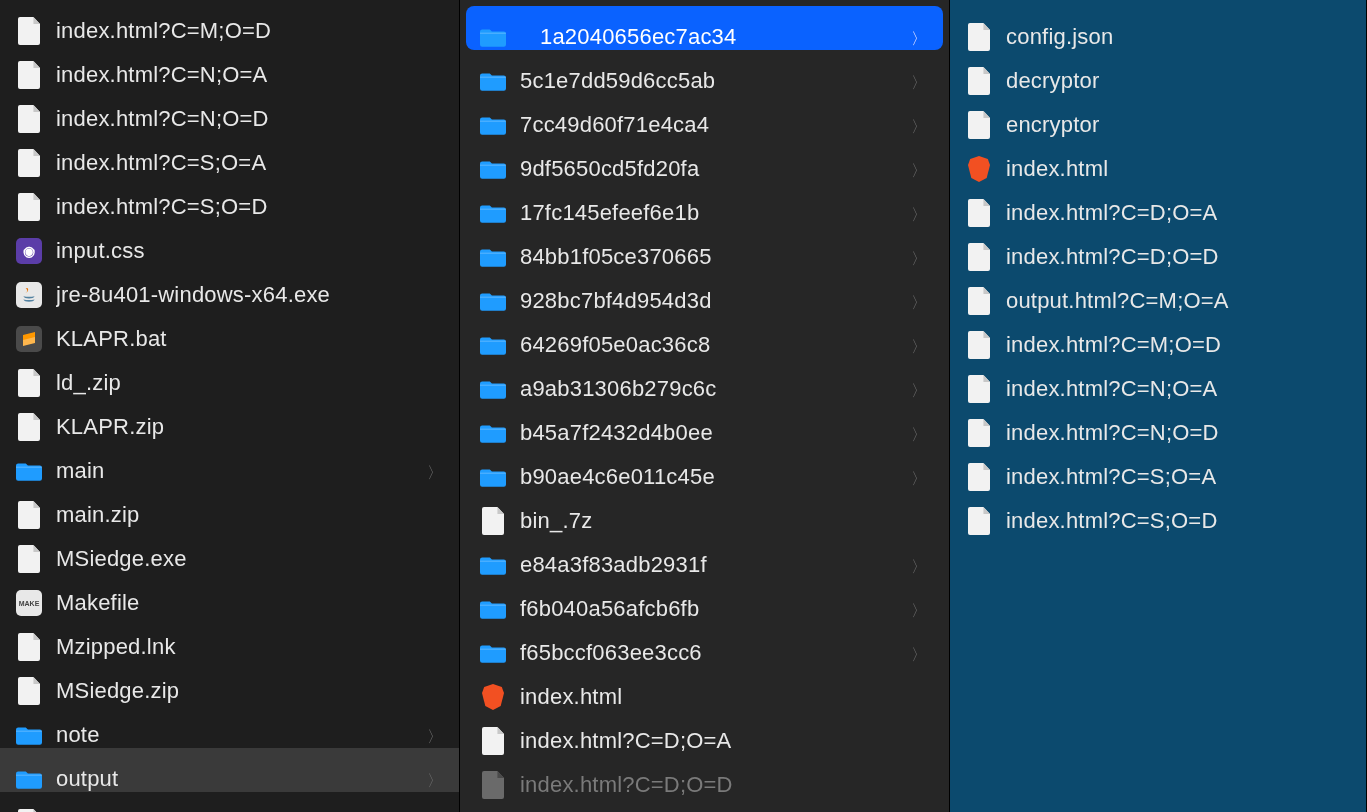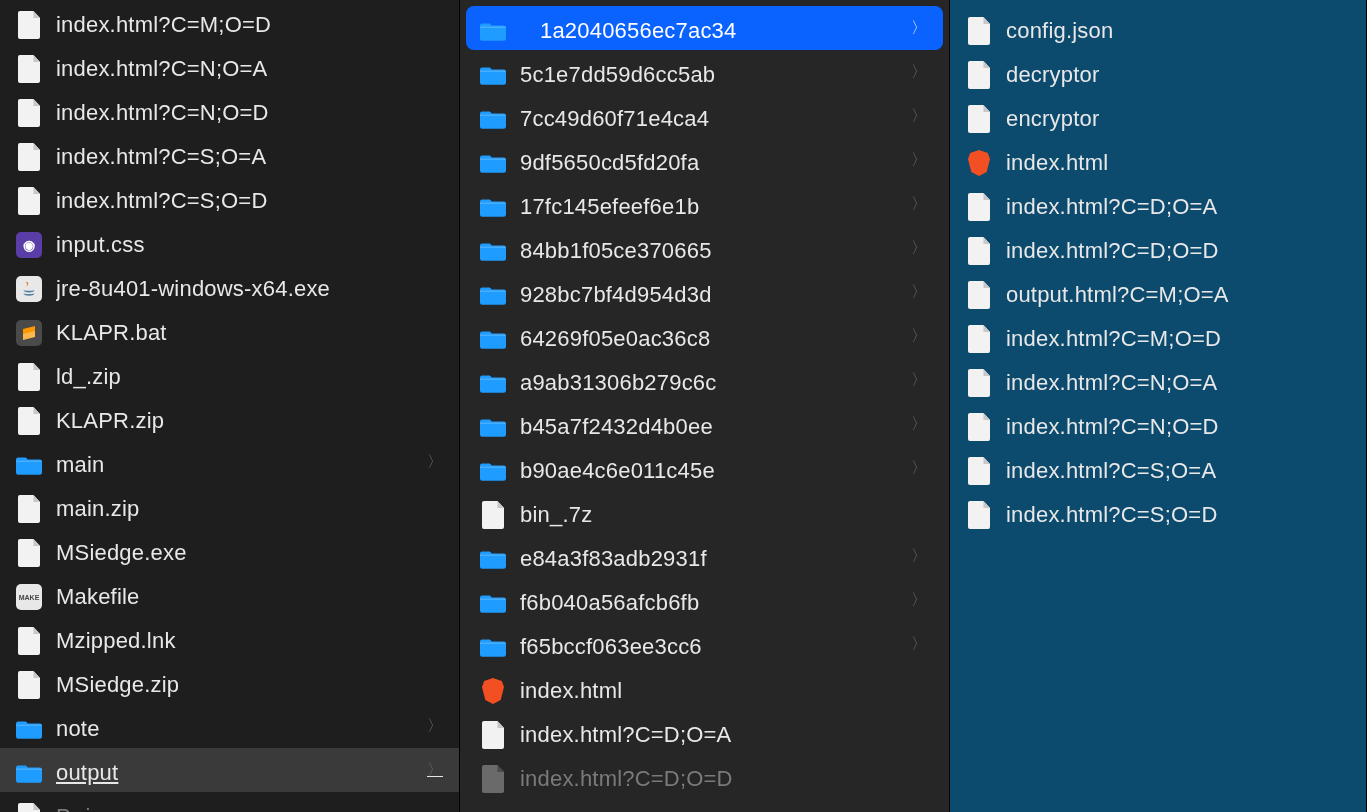--- a/index.html
+++ b/index.html
@@ -21,36 +21,35 @@
     height: 100%;
     overflow: hidden;
     border-right: 1px solid #000;
     position: relative;
   }
   .col1 { width: 460px; background: #1e1e1e; }
   .col2 { width: 490px; background: #262626; padding: 6px; }
   .col3 { flex: 1; background: #0c4a6e; padding: 6px 2px; }
   .item {
     display: flex;
-    align-items: flex-start;
+    align-items: flex-end;
     height: 44px;
-    padding: 12px 14px;
+    padding: 0 14px;
     gap: 14px;
     white-space: nowrap;
     border-radius: 8px;
     position: relative;
   }
   .col1 .item { border-radius: 0; padding-left: 16px; }
   .item.selected {
     background: #0a62ff;
     color: #fff;
   }
   .item.expanded {
     background: #3a3a3a;
-    text-decoration: underline;
   }
   .item.dim .label { color: #7a7a7a; }
   .label {
     flex: 1;
     overflow: hidden;
     text-overflow: ellipsis;
     color: #e8e8e8;
     font-weight: 400;
     letter-spacing: 0.2px;
   }

